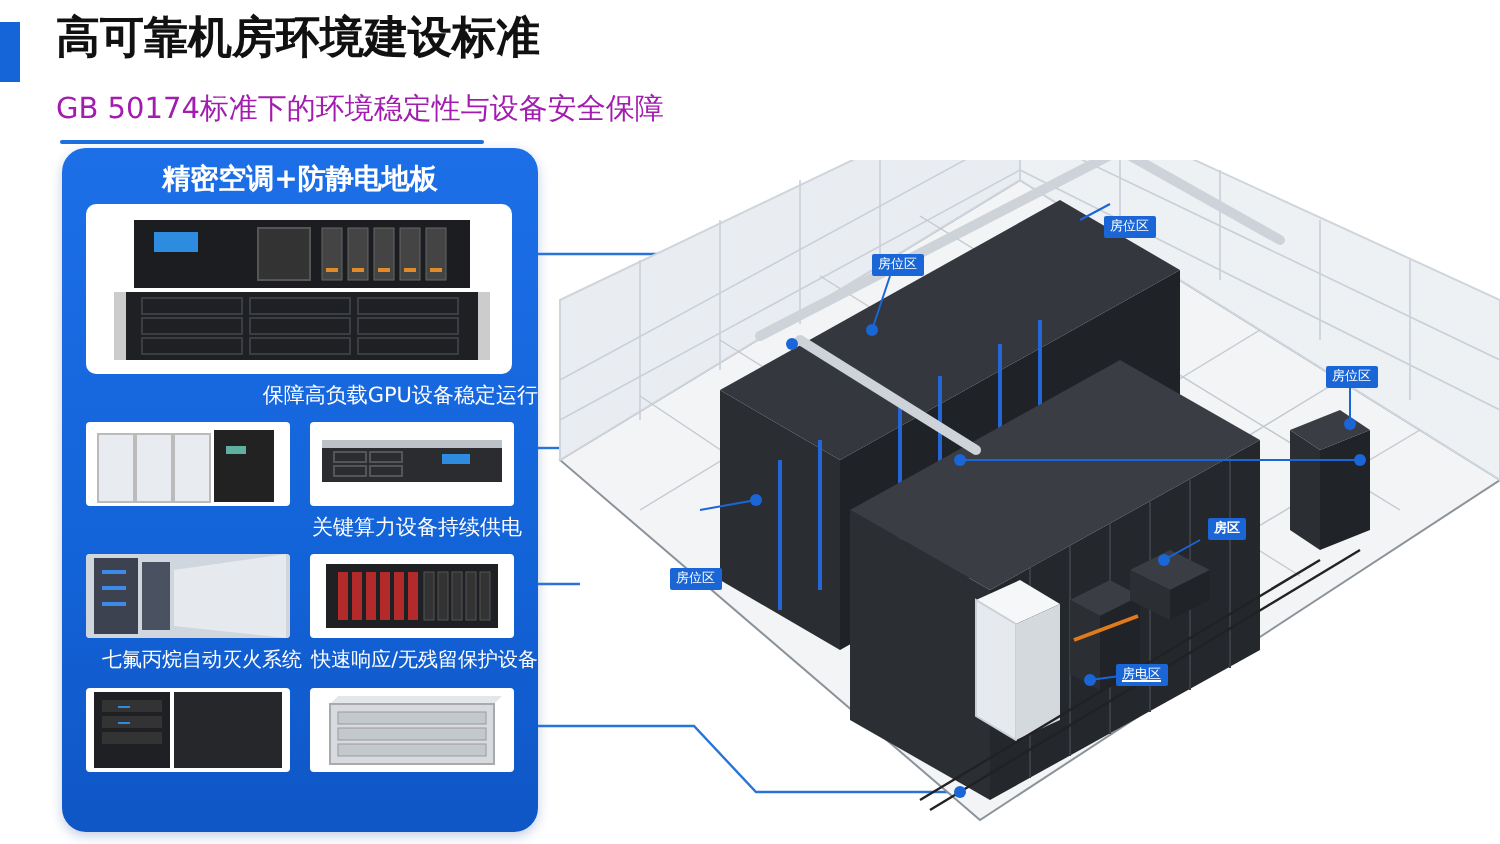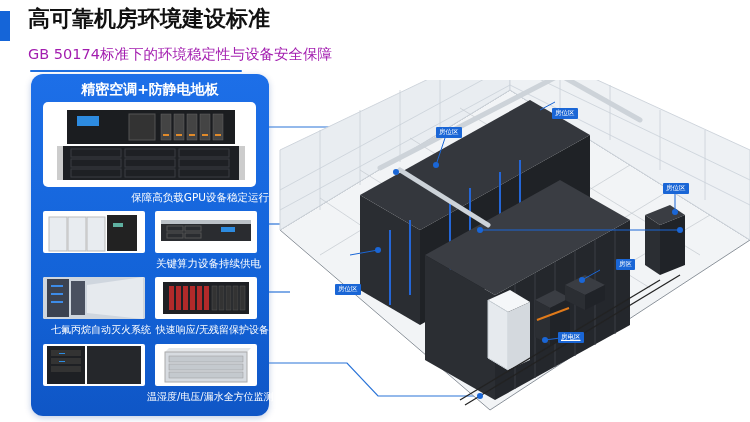--- a/index.html
+++ b/index.html
@@ -148,21 +148,20 @@
     <svg width="102" height="42">
       <polygon points="10,8 92,8 96,4 14,4" fill="#e4e7ea"></polygon>
       <rect x="10" y="8" width="82" height="30" fill="#d7dbe0" stroke="#aaa"></rect>
       <g fill="#c4c9ce" stroke="#999" stroke-width="0.5">
           <rect x="14" y="12" width="74" height="6"></rect>
           <rect x="14" y="20" width="74" height="6"></rect>
           <rect x="14" y="28" width="74" height="6"></rect>
         </g>
     </svg>
   </div>
-  <div class="cap" style="left:116px;width:122px;top:316px;font-size:10px;">温湿度/电压/漏水全方位监测</div>
 </div>
 
 <svg style="position:absolute;left:0;top:0;" width="750" height="422">
   <g stroke="#2a74d8" stroke-width="1.2" fill="none">
     <polyline points="269,127 365,127 396,172"></polyline>
     <polyline points="269,224 280,224"></polyline>
     <polyline points="269,292 290,292"></polyline>
     <polyline points="269,363 347,363 378,396 480,396"></polyline>
   </g>
 </svg>
@@ -272,15 +271,15 @@
         <circle cx="322" cy="200" r="3"></circle>
       <circle cx="285" cy="260" r="3"></circle>
         <circle cx="220" cy="316" r="3"></circle>
       <circle cx="415" cy="132" r="3"></circle>
     </g>
   </svg>
   <div class="tag" style="left:176px;top:47px;">房位区</div>
   <div class="tag" style="left:292px;top:28px;">房位区</div>
   <div class="tag" style="left:403px;top:103px;">房位区</div>
   <div class="tag" style="left:75px;top:204px;">房位区</div>
-  <div class="tag" style="left:356px;top:179px;">房区</div>
+  <div class="tag" style="left:344px;top:179px;font-weight:bold;">房区</div>
   <div class="tag" style="left:298px;top:252px;text-decoration:underline;">房电区</div>
 </div>
 
 </body></html>

